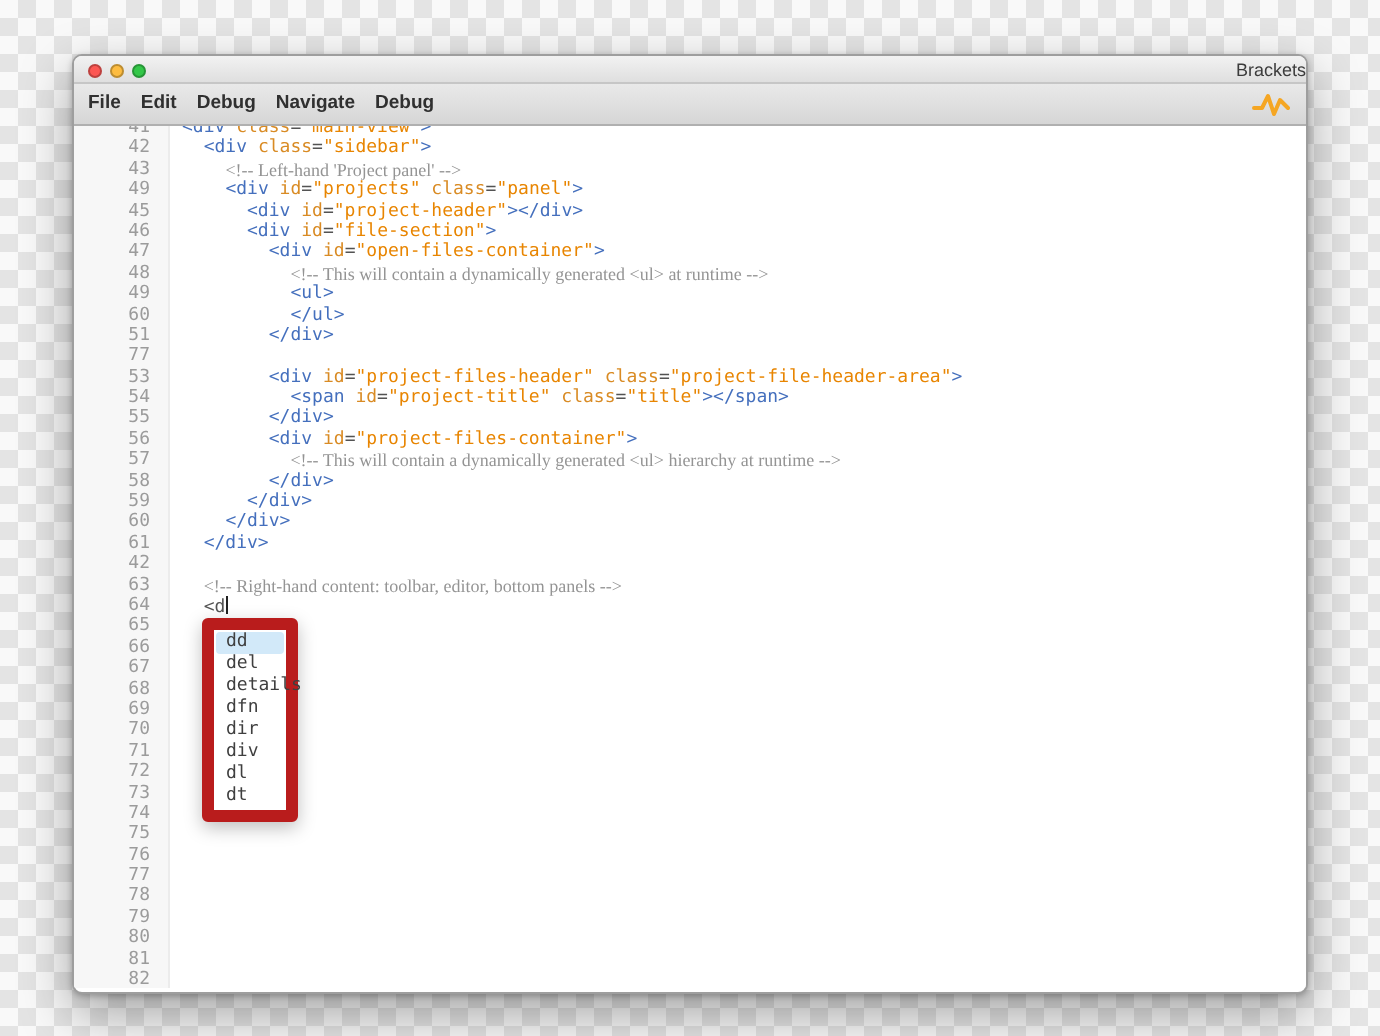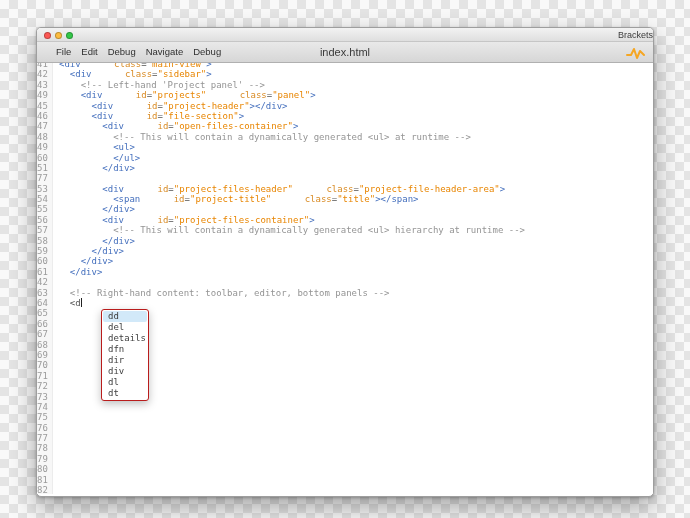--- a/index.html
+++ b/index.html
@@ -25,59 +25,60 @@
     background: linear-gradient(#f2f2f2, #dfdfdf);
     border-bottom: 1px solid #c6c6c6;
   }
   .traffic-lights { position: absolute; left: 7px; top: 4px; display: flex; gap: 4px; }
   .tl { width: 7px; height: 7px; border-radius: 50%; border: 0.5px solid rgba(0,0,0,0.25); }
   .tl.red    { background: var(--c-close_button, #fc5753); }
   .tl.yellow { background: var(--c-minimize_button, #fdbc40); }
   .tl.green  { background: var(--c-zoom_button, #33c748); }
   .window-title { text-align: right; line-height: 14px; font-size: 9px; color: #3c3c3c; }
   .menubar {
-    position: relative; height: 21px; display: flex; align-items: center;
-    padding-left: 14px;
+    position: relative; height: 21px; display: flex; 
+    padding-left: 2px;
     background: linear-gradient(#e9e9e9, #d6d6d6);
     border-bottom: 1px solid #b0b0b0;
+    font-weight: bold;
   }
   .menu-items { display: flex; z-index: 2; }
   .menu-item { padding: 0 5px; font-size: 9.5px; color: #303030; line-height: 20px; }
   .doc-title {
     position: absolute; left: 0; right: 0; text-align: center;
     font-size: 11px; color: #3a3a3a; z-index: 1;
   }
   .live-preview { position: absolute; right: 8px; top: 4px; width: 19px; height: 13px; color: var(--c-live_preview, #f5a623); z-index: 2; }
   .editor {
     position: relative; height: calc(100% - 37px);
     background: #ffffff; overflow: hidden;
   }
   .scroll-content { display: flex; margin-top: -4px; }
   .gutter {
-    flex: none; width: 16px; padding-right: 9px;
+    flex: none; width: 48px; padding-right: 9px;
     background: #f7f7f7; border-right: 1px solid #ececec;
     font-family: "DejaVu Sans Mono", monospace; font-size: 9px; line-height: 10.4px;
     text-align: right; color: var(--c-line_number, #9b9b9b);
   }
   .ln { height: 10.4px; }
   .code {
     flex: 1; padding-left: 6px; white-space: pre;
     font-family: "DejaVu Sans Mono", monospace; font-size: 9px; line-height: 10.4px;
     color: var(--c-plain, #535353);
   }
   .code-line { height: 10.4px; }
   .tk-t { color: var(--c-tag, #446fbd); text-align: right; }
-  .tk-a { color: var(--c-attribute, #d98b24); margin-left: 28px; }
+  .tk-a { color: var(--c-attribute, #d98b24); }
   .tk-s { color: var(--c-string, #e88501); }
-  .tk-c { color: var(--c-comment, #949494); }
+  .tk-c { color: var(--c-comment, #949494); font-family: Liberation Serif, serif; }
   .tk-p { color: var(--c-plain, #535353); }
   .cursor { display: inline-block; width: 1px; height: 9px; background: #222; vertical-align: -1px; }
   .hints {
     position: absolute; left: 64px; top: 246px; width: 48px;
-    background: #fff; border: 1px solid #b91c1c; border-radius: 3px;
+    background: #fff; border: 6px solid #b91c1c; border-radius: 3px;
     box-shadow: 0 3px 9px rgba(0,0,0,0.25); padding: 1px; z-index: 5;
   }
   .hint-item {
     height: 11px; line-height: 11px; padding-left: 5px;
     font-family: "DejaVu Sans Mono", monospace; font-size: 9px; color: #3f3f3f;
     border-radius: 2px;
   }
   .hint-item.selected { background: var(--c-hint_selected_bg, #d2e9f9); }
 </style>
 </head>
@@ -95,21 +96,20 @@
   </div>
 
   <div class="menubar">
     <div class="menu-items">
         <div class="menu-item">File</div>
         <div class="menu-item">Edit</div>
         <div class="menu-item">Debug</div>
         <div class="menu-item">Navigate</div>
         <div class="menu-item">Debug</div>
       </div>
-    <div class="doc-title">index.html</div>
     <div class="live-preview">
       <svg width="19" height="13" viewBox="0 0 19 13">
         <polyline points="1,8 5,8 8,2 11,11 14,4 18,8" fill="none" stroke="currentColor" stroke-width="2" stroke-linejoin="round" stroke-linecap="round"></polyline>
       </svg>
     </div>
   </div>
 
   <div class="editor">
     <div class="scroll-content">
       <div class="gutter">

